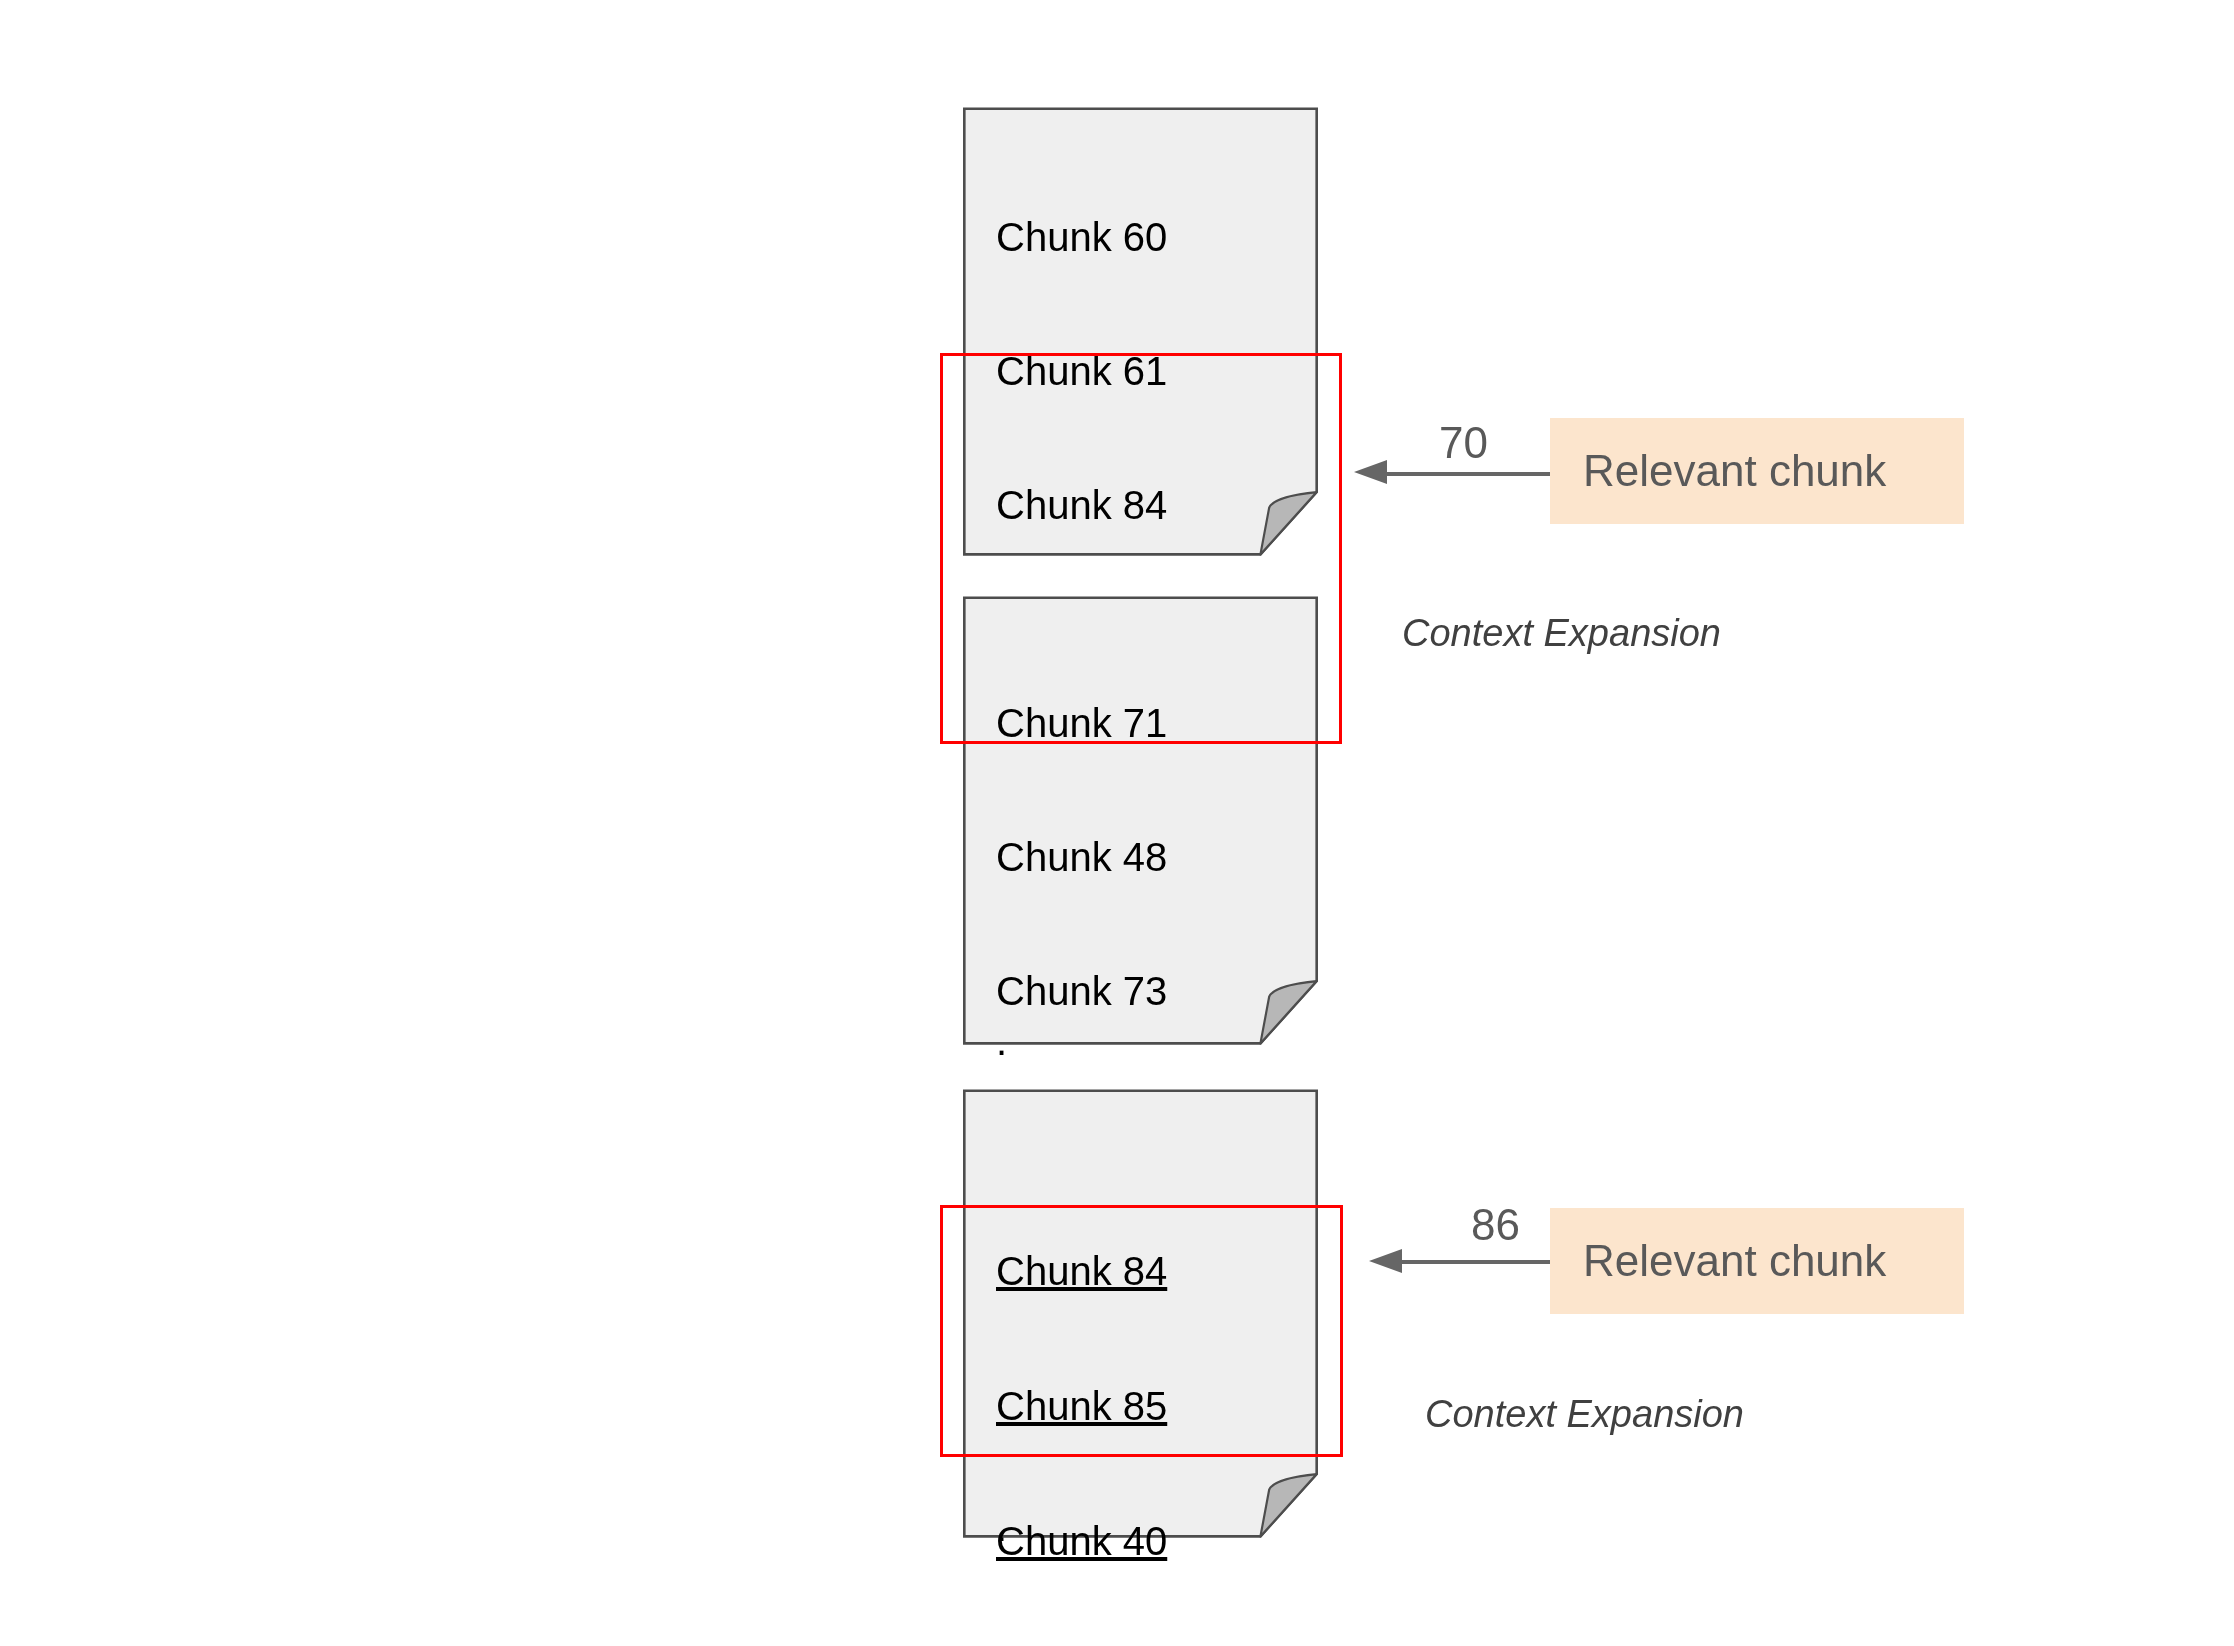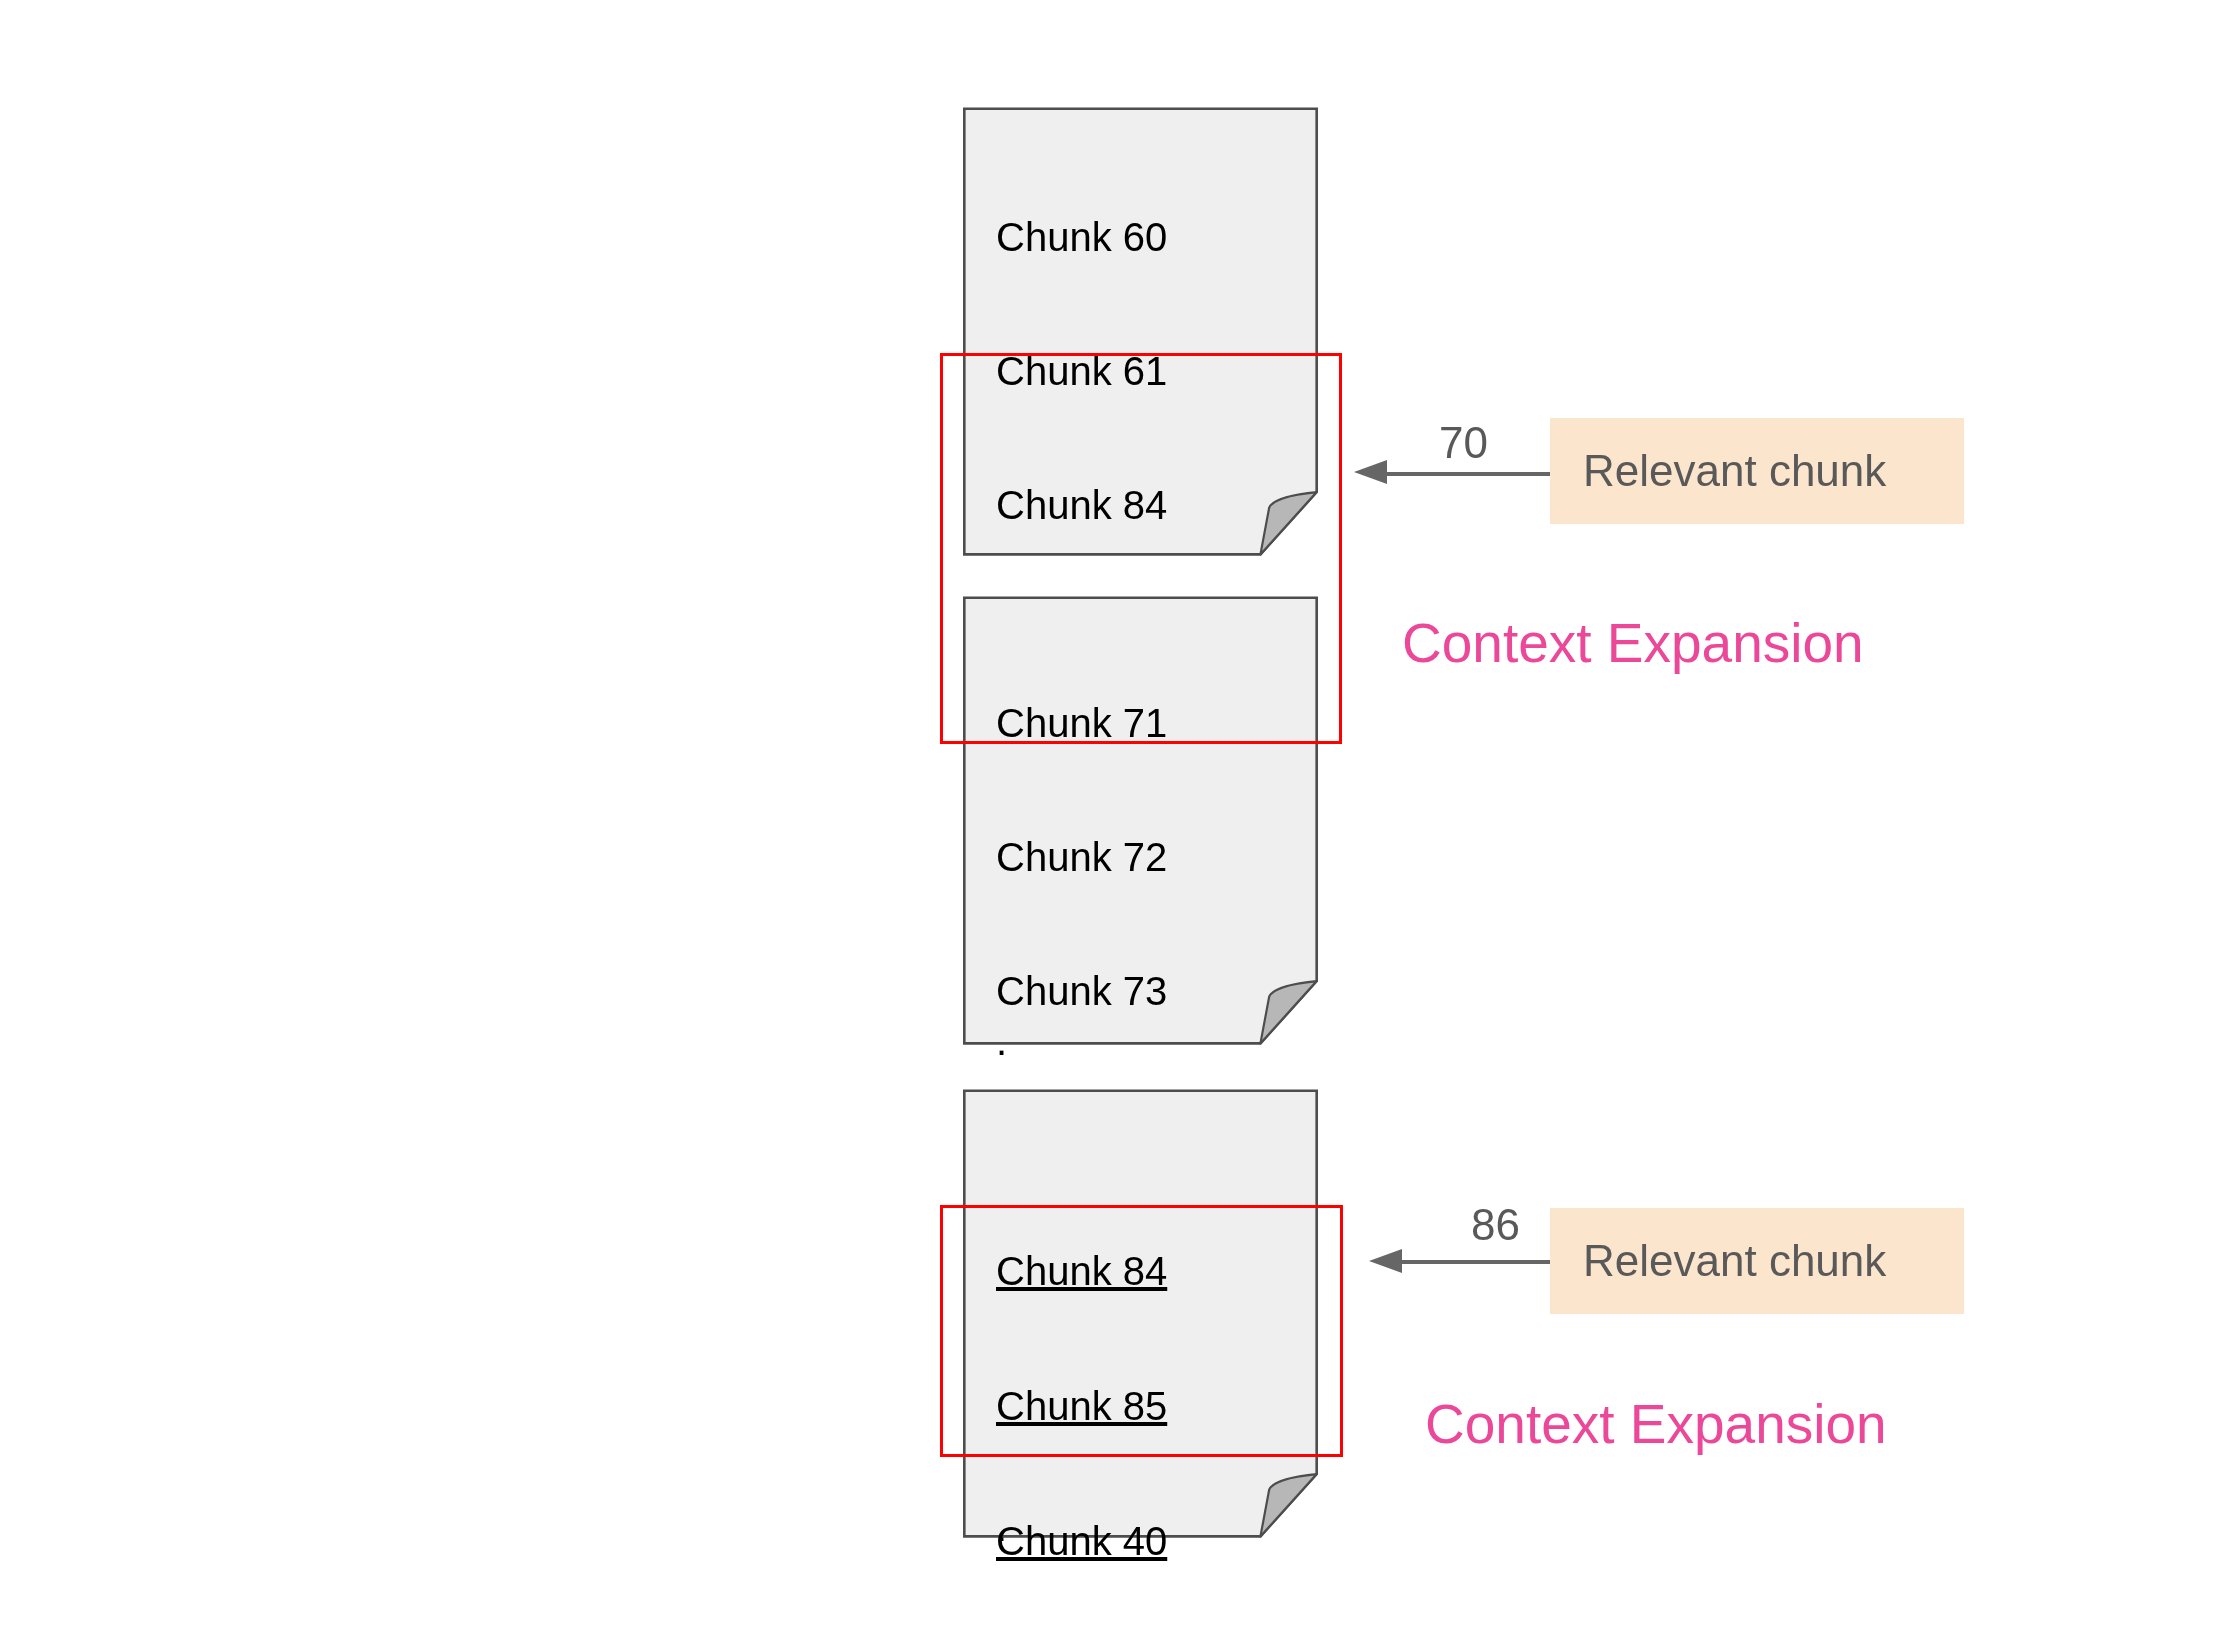--- a/index.html
+++ b/index.html
@@ -51,24 +51,25 @@
     align-items:center;
     box-sizing:border-box;
     padding-left:33px;
   }
   .relevant-box .lbl{
     color:#595959;
     font-size:44px;
   }
   .caption{
     position:absolute;
-    color:#ec4899;
-    font-size:55px;
+    color:#404040;
+    font-size:38px;
     line-height:1.1;
     white-space:nowrap;
+    font-style:italic;
   }
 </style>
 </head>
 <body>
 
 <div id="canvas">
 
   <svg class="doc-svg" style="left:963px;top:107px;" width="355" height="450" viewBox="0 0 407 515">
     <path d="M1.5,1.5 L405.5,1.5 L405.5,441 L341,512.5 L1.5,512.5 Z" fill="#efefef" stroke="#4d4d4d" stroke-width="3" stroke-linejoin="miter"></path>
     <path d="M341,512.5 L351,459 Q356,446 405.5,441 Z" fill="#b7b7b7" stroke="#4d4d4d" stroke-width="2.5" stroke-linejoin="round"></path>
@@ -83,21 +84,21 @@
     <div class="line">.</div>
     <div class="line">Chunk 70</div>
   </div>
 
   <svg class="doc-svg" style="left:963px;top:596px;" width="355" height="450" viewBox="0 0 407 515">
     <path d="M1.5,1.5 L405.5,1.5 L405.5,441 L341,512.5 L1.5,512.5 Z" fill="#efefef" stroke="#4d4d4d" stroke-width="3" stroke-linejoin="miter"></path>
     <path d="M341,512.5 L351,459 Q356,446 405.5,441 Z" fill="#b7b7b7" stroke="#4d4d4d" stroke-width="2.5" stroke-linejoin="round"></path>
   </svg>
   <div class="doc-text" style="left:996px;top:611px;">
     <div class="line">Chunk 71</div>
-    <div class="line">Chunk 72</div>
+    <div class="line">Chunk 48</div>
     <div class="line">Chunk 73</div>
     <div class="line">Chunk 74</div>
     <div class="line">Chunk 75</div>
     <div class="line">.</div>
     <div class="line">.</div>
     
   </div>
 
   <svg class="doc-svg" style="left:963px;top:1089px;" width="355" height="450" viewBox="0 0 407 515">
     <path d="M1.5,1.5 L405.5,1.5 L405.5,441 L341,512.5 L1.5,512.5 Z" fill="#efefef" stroke="#4d4d4d" stroke-width="3" stroke-linejoin="miter"></path>

